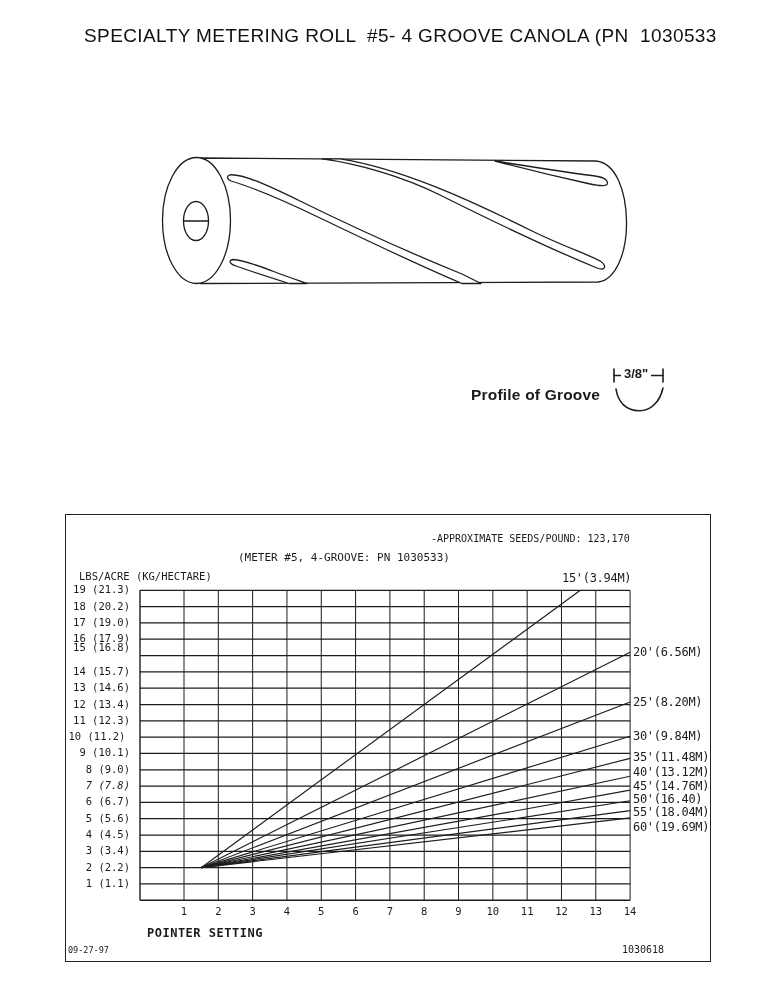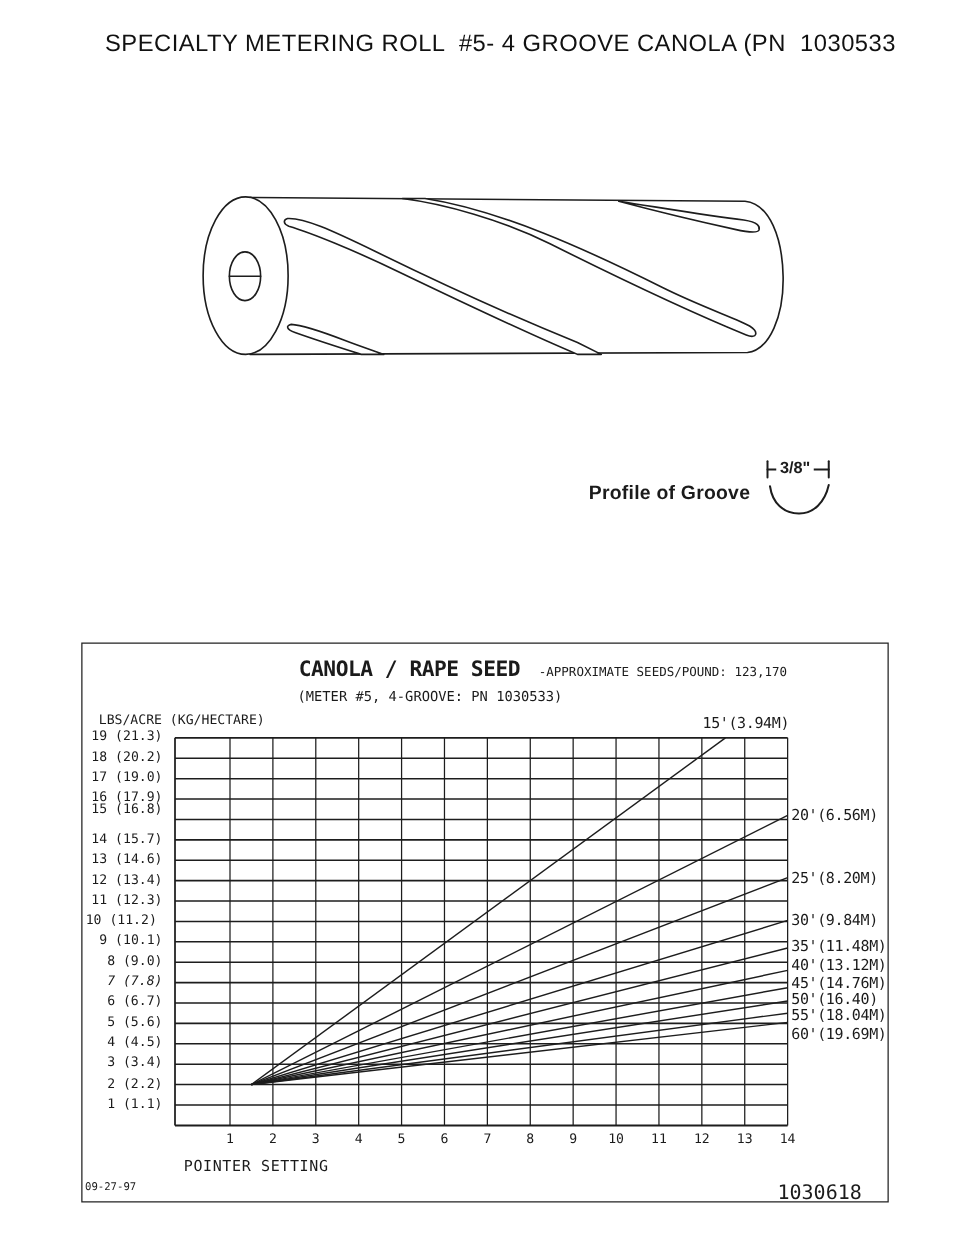--- a/index.html
+++ b/index.html
@@ -11,23 +11,23 @@
   .art{left:0;top:0;}
   .profile-label{left:471px;top:386px;font-family:"Liberation Sans",sans-serif;
                  font-weight:bold;font-size:15.5px;letter-spacing:.2px;}
   .dim-label{left:621px;top:366px;font-family:"Liberation Sans",sans-serif;
              font-weight:bold;font-size:13px;background:#fff;padding:0 3px;}
   .chart-box{left:65px;top:514px;width:644px;height:446px;border:1.6px solid #222;}
   .chart-title{left:239px;top:526px;font-size:17px;font-weight:bold;letter-spacing:-.4px;}
   .chart-note{left:431px;top:533px;font-size:10px;}
   .chart-subtitle{left:238px;top:551px;font-size:11px;}
   .chart-ylabel{left:79px;top:570px;font-size:10.5px;}
-  .chart-xlabel{left:147px;top:926px;font-size:12px;letter-spacing:.5px;}
+  .chart-xlabel{left:147px;top:926px;font-size:12px;letter-spacing:.5px;font-weight:bold;}
   .f-left{left:68px;top:945px;font-size:8.5px;}
-  .f-right{left:622px;top:944px;font-size:16px;}
+  .f-right{left:622px;top:944px;font-size:10px;}
   .ytick{font-size:10.5px;text-align:right;width:66px;left:64px;}
   .xtick{font-size:10.5px;text-align:center;width:26px;top:905px;}
   .slabel{font-size:12px;letter-spacing:-.3px;white-space:nowrap;}
 </style>
 </head>
 <body>
 
 <div class="page">
 
   <div class="abs doc-title">SPECIALTY METERING ROLL  #5- 4 GROOVE CANOLA (PN  1030533</div>
@@ -76,21 +76,20 @@
       <line x1="663" y1="369" x2="663" y2="382"></line>
       <path d="M 616,389 C 618,403 627,410.5 639,410.8 C 651,411 660,401.5 663,388"></path>
     </g>
   </svg>
 
   <div class="abs dim-label">3/8"</div>
   <div class="abs profile-label">Profile of Groove</div>
 
   <div class="abs chart-box"></div>
 
-  <div class="abs chart-title">CANOLA / RAPE SEED</div>
   <div class="abs chart-note">-APPROXIMATE SEEDS/POUND: 123,170</div>
   <div class="abs chart-subtitle">(METER #5, 4-GROOVE: PN 1030533)</div>
   <div class="abs chart-ylabel">LBS/ACRE (KG/HECTARE)</div>
   <div class="abs chart-xlabel">POINTER SETTING</div>
   <div class="abs f-left">09-27-97</div>
   <div class="abs f-right">1030618</div>
 
   <svg id="chart-svg" class="abs" width="772" height="1000" viewBox="0 0 772 1000">
       <g stroke="#1d1d1d">
         <line x1="140" y1="883.9839999999999" x2="630.1080000000001" y2="883.9839999999999" stroke-width="1.25"></line>

